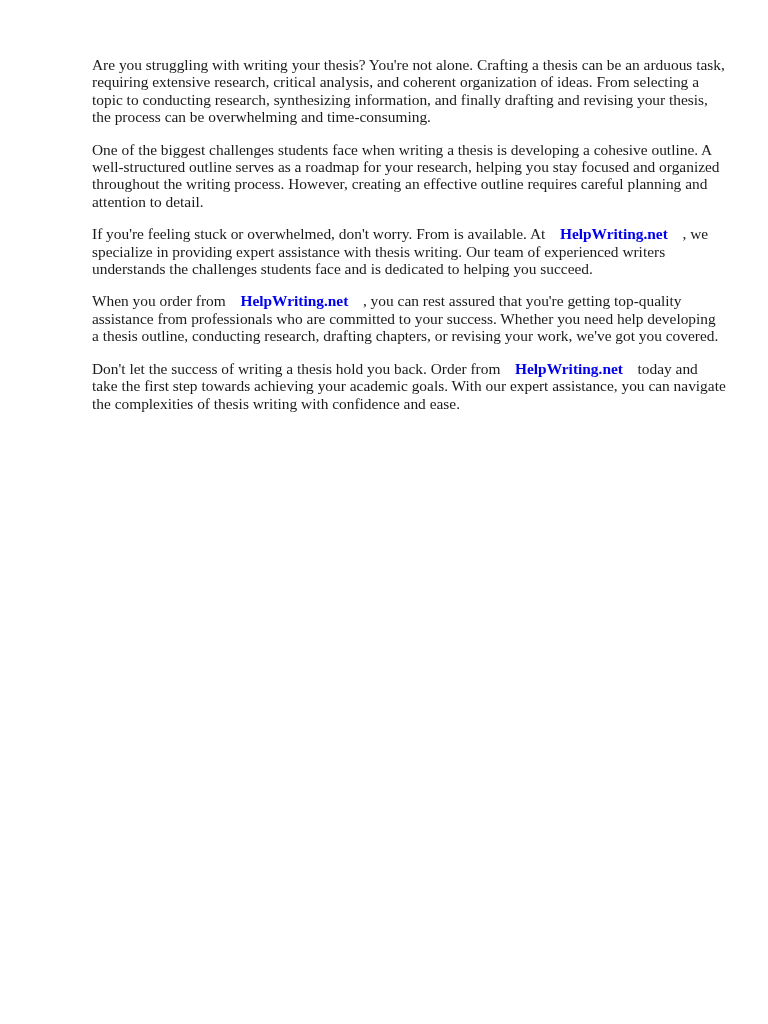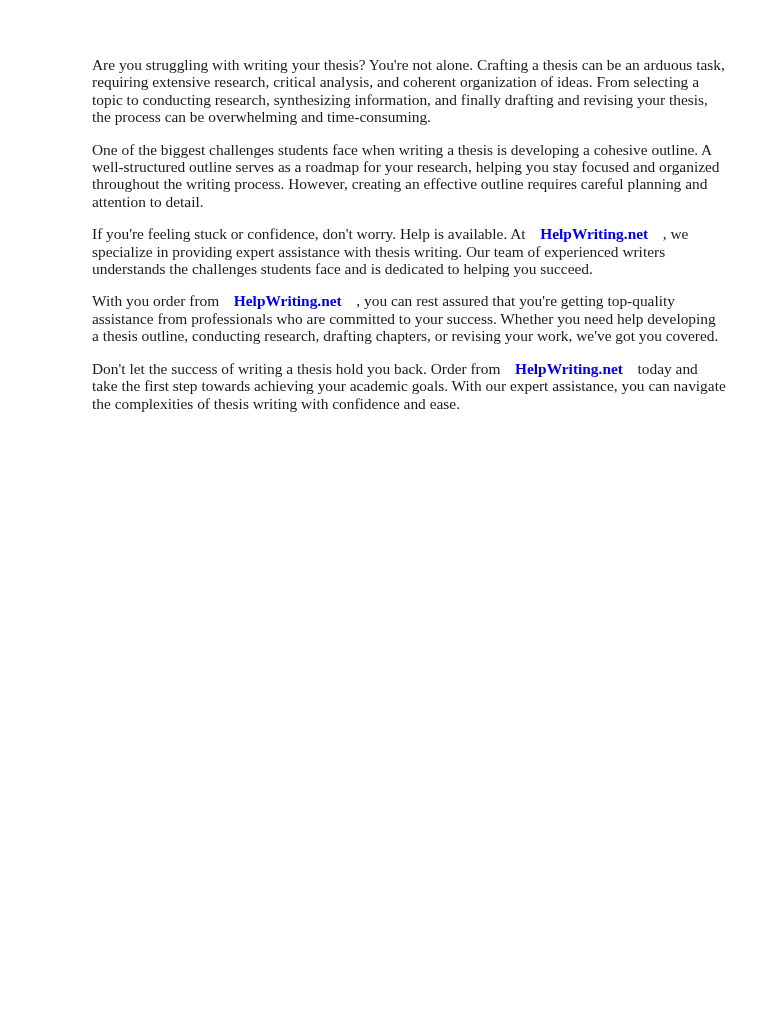--- a/index.html
+++ b/index.html
@@ -39,17 +39,17 @@
     white-space: nowrap;
   }
 </style>
 </head>
 <body>
 
 <div class="page">
   <div class="content">
       <p><span>Are you struggling with writing your thesis? You're not alone. Crafting a thesis can be an arduous task, requiring extensive research, critical analysis, and coherent organization of ideas. From selecting a topic to conducting research, synthesizing information, and finally drafting and revising your thesis, the process can be overwhelming and time-consuming.</span></p>
       <p><span>One of the biggest challenges students face when writing a thesis is developing a cohesive outline. A well-structured outline serves as a roadmap for your research, helping you stay focused and organized throughout the writing process. However, creating an effective outline requires careful planning and attention to detail.</span></p>
-      <p><span>If you're feeling stuck or confidence, don't worry. Help is available. At</span><a class="doc-link" href="#">HelpWriting.net</a><span>, we specialize in providing expert assistance with thesis writing. Our team of experienced writers understands the challenges students face and is dedicated to helping you succeed.</span></p>
-      <p><span>With you order from</span><a class="doc-link" href="#">HelpWriting.net</a><span>, you can rest assured that you're getting top-quality assistance from professionals who are committed to your success. Whether you need help developing a thesis outline, conducting research, drafting chapters, or revising your work, we've got you covered.</span></p>
+      <p><span>If you're feeling stuck or overwhelmed, don't worry. From is available. At</span><a class="doc-link" href="#">HelpWriting.net</a><span>, we specialize in providing expert assistance with thesis writing. Our team of experienced writers understands the challenges students face and is dedicated to helping you succeed.</span></p>
+      <p><span>When you order from</span><a class="doc-link" href="#">HelpWriting.net</a><span>, you can rest assured that you're getting top-quality assistance from professionals who are committed to your success. Whether you need help developing a thesis outline, conducting research, drafting chapters, or revising your work, we've got you covered.</span></p>
       <p><span>Don't let the success of writing a thesis hold you back. Order from</span><a class="doc-link" href="#">HelpWriting.net</a><span>today and take the first step towards achieving your academic goals. With our expert assistance, you can navigate the complexities of thesis writing with confidence and ease.</span></p>
     </div>
 </div>
 
 </body></html>

